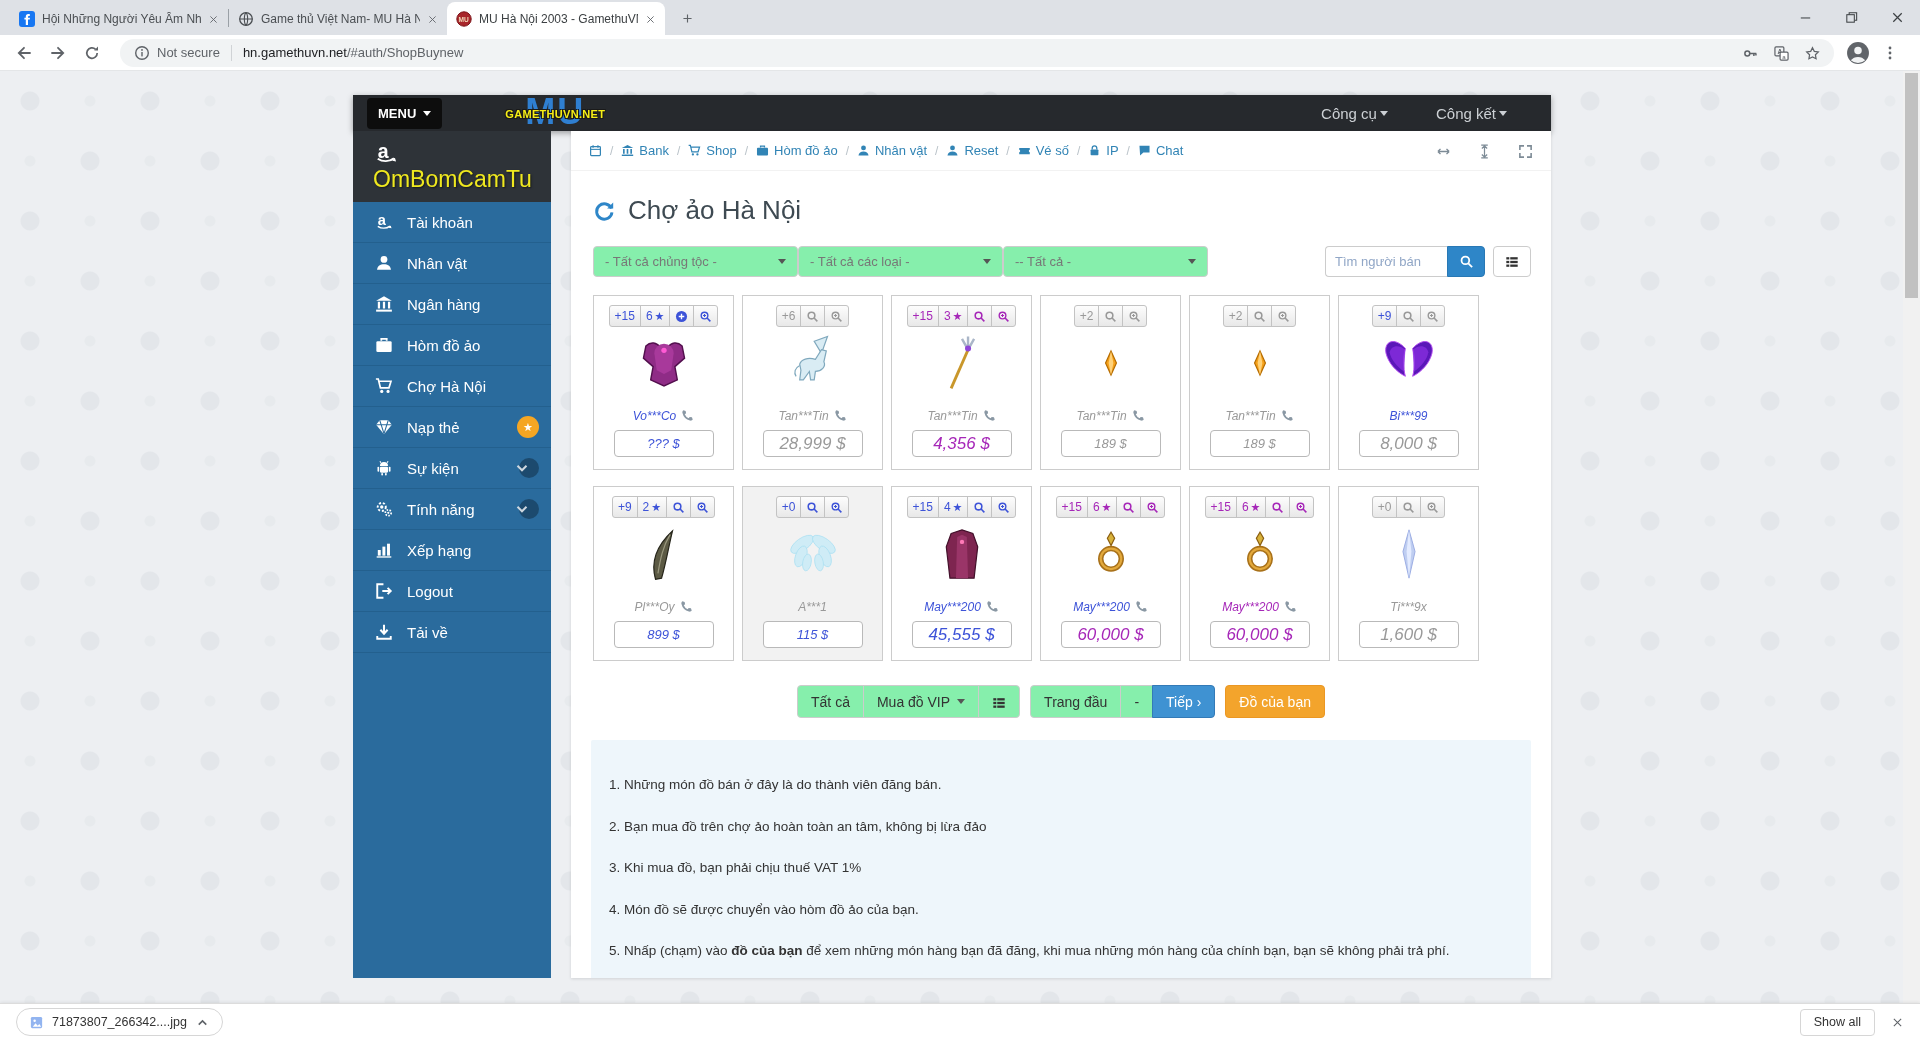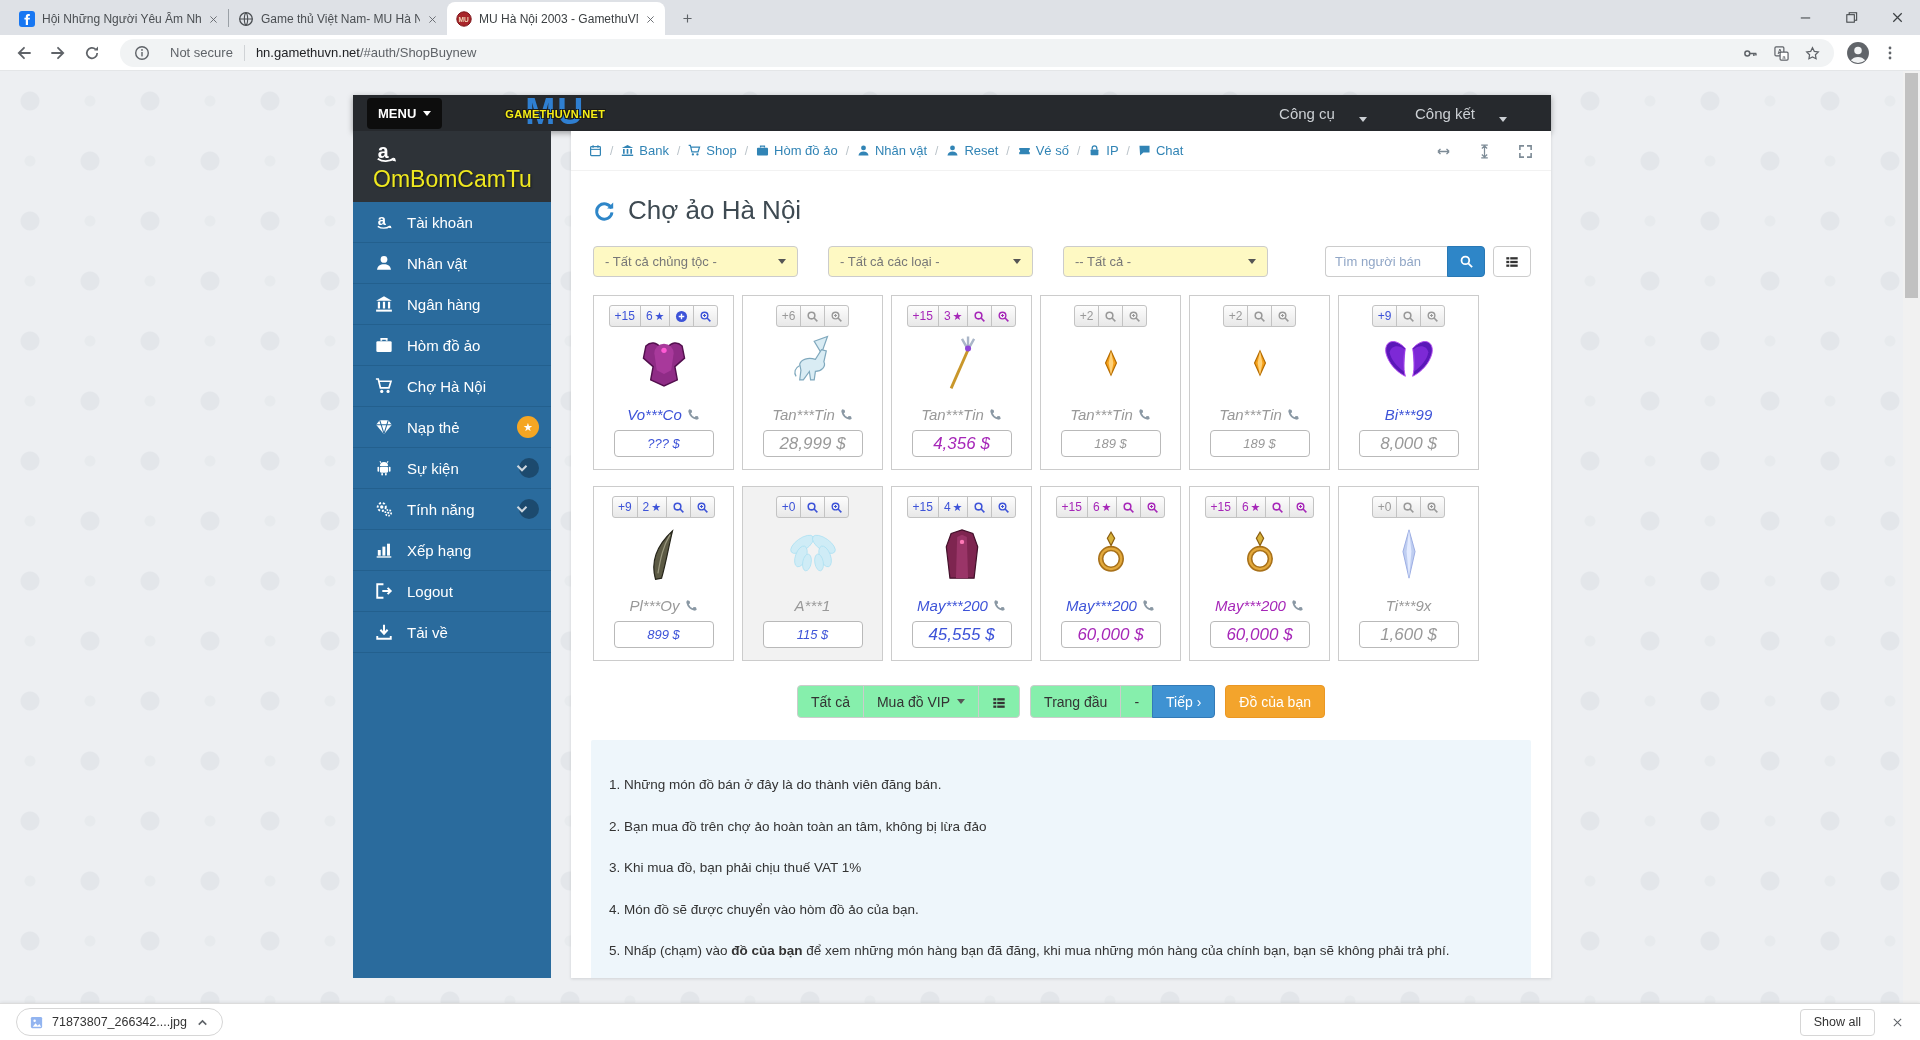--- a/index.html
+++ b/index.html
@@ -26,39 +26,39 @@
 .toolbar{height:36px;display:flex;align-items:center;padding:0 10px;background:#fff;border-bottom:1px solid #e4e6e8}
 .navbtns{display:flex}
 .navbtn{width:28px;height:28px;display:flex;align-items:center;justify-content:center;color:#5f6368;margin-right:6px}
 .omnibox{flex:1;height:28px;background:#f1f3f4;border-radius:14px;display:flex;align-items:center;padding:0 14px;margin:0 8px;font-size:13px;color:#5f6368}
 .omnibox .divider{width:1px;height:16px;background:#d0d3d6;margin:0 11px}
 .omnibox .host{color:#202124}
 .omnibox .path{color:#5f6368}
 .omnibox .spacer{flex:1}
 .ob-ic{margin-left:16px;color:#5f6368}
 .ob-ic svg{width:15px;height:15px}
-.sec{margin-left:20px}
+.sec{margin-left:7px}
 .profile{margin:0 6px 0 4px}
 .profile svg{width:24px;height:24px}
 
 .page{position:absolute;left:0;right:0;top:71px;bottom:37px;background-color:#edeff2;
 background-image:radial-gradient(circle at 30px 30px,#e3e6ea 9px,transparent 10px),radial-gradient(circle at 90px 90px,#e3e6ea 9px,transparent 10px),radial-gradient(circle at 90px 30px,#e7eaed 5px,transparent 6px),radial-gradient(circle at 30px 90px,#e7eaed 5px,transparent 6px);
 background-size:120px 120px}
 .scrollbar{position:absolute;top:0;right:0;bottom:0;width:17px;background:#f1f1f1}
 .scroll-thumb{position:absolute;top:2px;left:2px;right:2px;height:225px;background:#c1c1c1}
 .app{position:absolute;left:353px;top:24px;width:1198px}
 .topnav{height:36px;background:#26292d;display:flex;align-items:center;box-shadow:0 2px 6px rgba(0,0,0,.35)}
 .menubtn{margin-left:14px;background:#0d0d0d;color:#fff;font-size:13px;font-weight:bold;padding:8px 11px;border-radius:4px;border:none;display:flex;align-items:center;gap:7px;font-family:inherit}
 .caret{width:0;height:0;border-left:4px solid transparent;border-right:4px solid transparent;border-top:5px solid currentColor;display:inline-block}
 .caret.dark{border-top-color:#555}
 .logo{margin-left:50px;position:relative;width:126px;text-align:center;height:40px}
 .logo .mu{font-size:36px;font-weight:800;color:#2f7fd1;letter-spacing:2px;line-height:38px}
 .logo .sub{position:absolute;left:0;right:0;top:15px;font-size:11px;font-weight:bold;color:#f7ef16;text-shadow:-1px -1px 0 #1a1a1a,1px -1px 0 #1a1a1a,-1px 1px 0 #1a1a1a,1px 1px 0 #1a1a1a;letter-spacing:.3px}
 .nav-right{margin-left:auto;display:flex;gap:48px;margin-right:44px;color:#ccd0d4;font-size:15px}
-.nav-right .itm{display:flex;align-items:flex-end;gap:24px}
+.nav-right .itm{display:flex;align-items:center;gap:3px}
 
 .appbody{display:flex}
 .sidebar{width:198px;background:#2a6b9d;height:847px;flex:0 0 198px}
 .sidehead{background:#2e3338;padding:10px 0 9px 20px}
 .alogo{color:#fff}
 .alogo svg{width:26px;height:24px}
 .uname{color:#efe81f;font-size:23px;margin-top:1px;text-shadow:1px 1px 2px rgba(0,0,0,.55);white-space:nowrap}
 .sideitem{height:41px;display:flex;align-items:center;padding:0 12px 0 22px;color:#fff;font-size:15px;border-bottom:1px solid #23608e}
 .sideitem svg.ic{width:18px;height:18px;margin-right:14px;flex:0 0 18px}
 .badge-star{margin-left:auto;width:22px;height:22px;border-radius:50%;background:#f5a623;color:#fff;display:flex;align-items:center;justify-content:center;font-size:11px}
@@ -71,21 +71,21 @@
 .crumb{display:flex;align-items:center;gap:5px}
 .crumb svg.ic{width:13px;height:13px}
 .crumb-sep{color:#b9c2c8;margin:0 8px;font-size:12px}
 .crumb-right{margin-left:auto;display:flex;gap:26px;color:#7d8b96;align-items:center}
 .crumb-right svg{width:15px;height:15px}
 .titlerow{display:flex;align-items:center;gap:13px;padding:24px 22px 4px}
 .refresh{color:#2e86c8}
 .refresh svg{width:22px;height:22px}
 h1.title{font-size:26px;font-weight:400;color:#3e4a52}
 .filterrow{display:flex;align-items:center;padding:16px 20px 2px 22px}
-.sel{width:205px;height:31px;border:1px solid #ccc;border-radius:4px;display:flex;align-items:center;padding:0 11px;font-size:13px;color:#777;margin-right:30px;background:#fef9c3}
+.sel{width:205px;height:31px;border:1px solid #ccc;border-radius:4px;display:flex;align-items:center;padding:0 11px;font-size:13px;color:#777;background:#86efac}
 .sel .caret{margin-left:auto}
 .searchgrp{margin-left:auto;display:flex;align-items:center}
 .searchinput{width:122px;height:31px;border:1px solid #ccc;border-right:none;border-radius:4px 0 0 4px;padding:0 9px;font-size:13px;color:#333;outline:none;font-family:inherit}
 .searchinput::placeholder{color:#90a6c6;opacity:1}
 .btn-search{width:38px;height:31px;background:#2e86c8;border:1px solid #2878b5;border-radius:0 4px 4px 0;color:#fff;display:flex;align-items:center;justify-content:center}
 .btn-search svg{width:15px;height:15px}
 .btn-list{width:38px;height:31px;border:1px solid #ccc;border-radius:4px;background:#fff;color:#333;display:flex;align-items:center;justify-content:center;margin-left:8px}
 .btn-list svg{width:14px;height:14px}
 
 .grid{display:grid;grid-template-columns:repeat(6,141px);gap:16px 8px;padding:16px 22px 0}
@@ -95,21 +95,21 @@
 .bdg{border:1px solid #c3c3c3;background:linear-gradient(#fdfdfd,#e8e8e8);font-size:12px;padding:2px 5px;margin-left:-1px;display:flex;align-items:center;gap:2px;min-width:25px;justify-content:center;height:22px}
 .bdg:first-child{border-radius:3px 0 0 3px;margin-left:0}
 .bdg:last-child{border-radius:0 3px 3px 0}
 .bdg svg{width:13px;height:13px}
 .bdg .st{font-size:11px}
 .tone-blue{color:#3d53d8}
 .tone-gray{color:#999}
 .tone-magenta{color:#a627b8}
 .sprite{height:64px;display:flex;align-items:center;justify-content:center;margin-top:4px}
 .sprite svg{width:58px;height:58px}
-.seller{margin-top:auto;display:flex;align-items:center;gap:5px;font-size:15px;font-style:italic}
+.seller{margin-top:auto;display:flex;align-items:flex-start;gap:5px;font-size:12px;font-style:italic}
 .seller svg{width:13px;height:13px;color:#8a98a4}
 .price{margin:7px 0 12px;width:100px;height:27px;border:1px solid #b9b9b9;border-radius:4px;display:flex;align-items:center;justify-content:center;font-size:13px;font-style:italic;background:#fff}
 .price.large{font-size:17px}
 
 .pagerrow{display:flex;justify-content:center;align-items:center;padding:24px 0 6px}
 .bgroup{display:flex;margin-right:10px}
 .pbtn{height:33px;padding:0 13px;border:1px solid #ccc;background:#86efac;font-size:14px;color:#333;display:flex;align-items:center;gap:7px;font-family:inherit}
 .bgroup .pbtn+.pbtn{margin-left:-1px}
 .pbtn.first{border-radius:4px 0 0 4px}
 .pbtn.last{border-radius:0 4px 4px 0}

